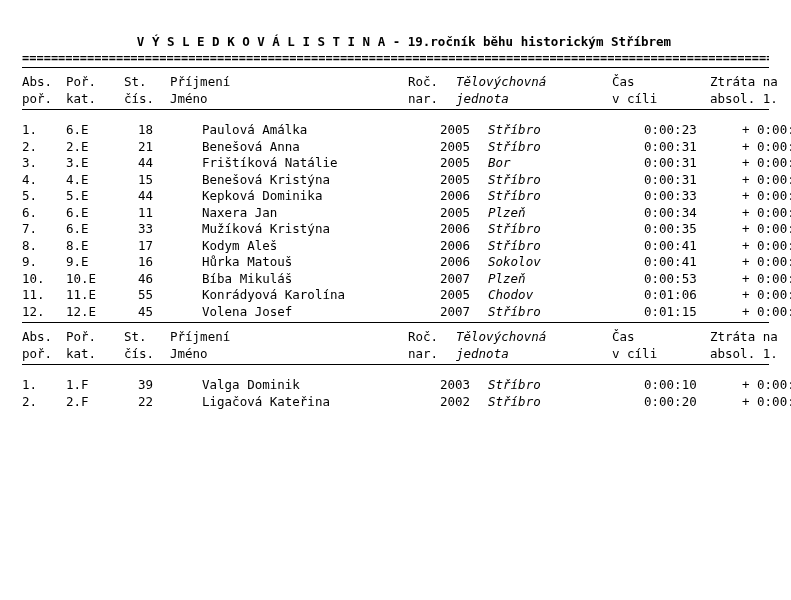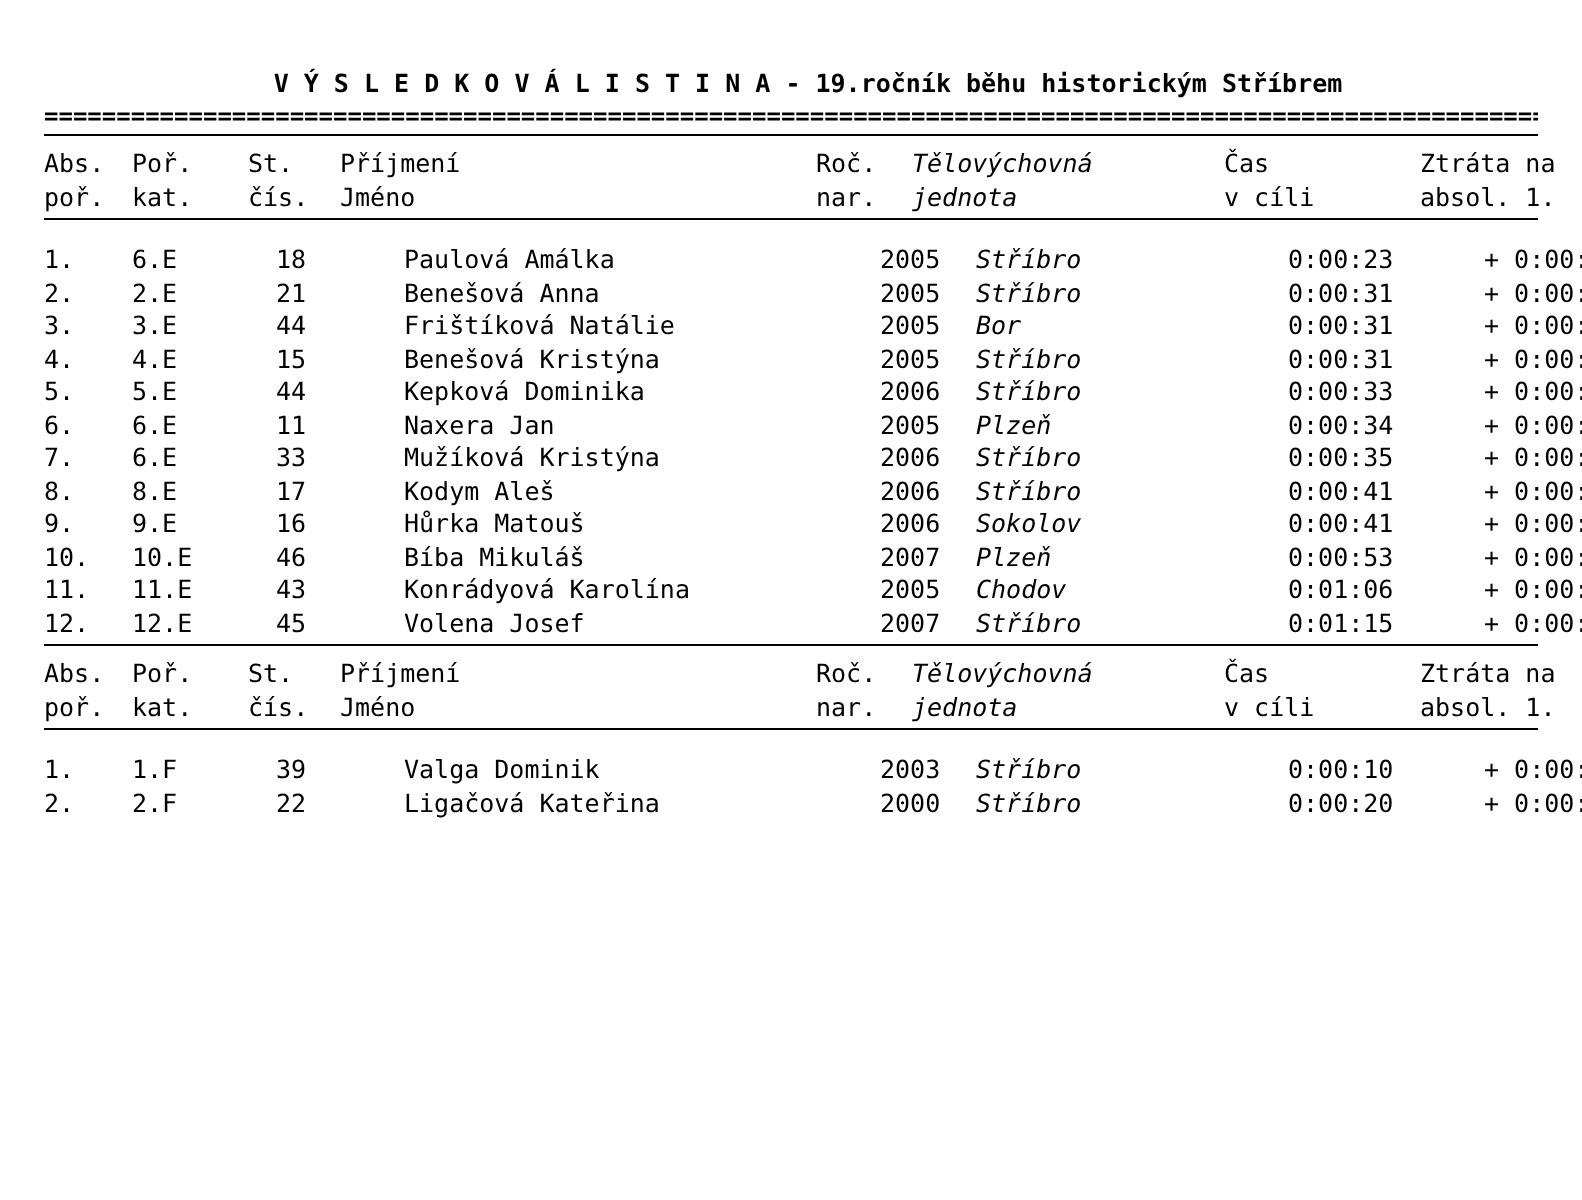--- a/index.html
+++ b/index.html
@@ -222,21 +222,21 @@
           <td class="col-cis">46</td>
           <td class="col-name">Bíba Mikuláš</td>
           <td class="col-roc">2007</td>
           <td class="col-klub">Plzeň</td>
           <td class="col-cas">0:00:53</td>
           <td class="col-ztrata">+ 0:00:30</td>
         </tr>
         <tr>
           <td class="col-abs">11.</td>
           <td class="col-kat">11.E</td>
-          <td class="col-cis">43</td>
+          <td class="col-cis">55</td>
           <td class="col-name">Konrádyová Karolína</td>
           <td class="col-roc">2005</td>
           <td class="col-klub">Chodov</td>
           <td class="col-cas">0:01:06</td>
           <td class="col-ztrata">+ 0:00:43</td>
         </tr>
         <tr>
           <td class="col-abs">12.</td>
           <td class="col-kat">12.E</td>
           <td class="col-cis">45</td>
@@ -288,21 +288,21 @@
           <td class="col-roc">2003</td>
           <td class="col-klub">Stříbro</td>
           <td class="col-cas">0:00:10</td>
           <td class="col-ztrata">+ 0:00:00</td>
         </tr>
         <tr>
           <td class="col-abs">2.</td>
           <td class="col-kat">2.F</td>
           <td class="col-cis">22</td>
           <td class="col-name">Ligačová Kateřina</td>
-          <td class="col-roc">2000</td>
+          <td class="col-roc">2002</td>
           <td class="col-klub">Stříbro</td>
           <td class="col-cas">0:00:20</td>
           <td class="col-ztrata">+ 0:00:10</td>
         </tr>
       </tbody>
     </table>
   </div>
 
 </div>
 

